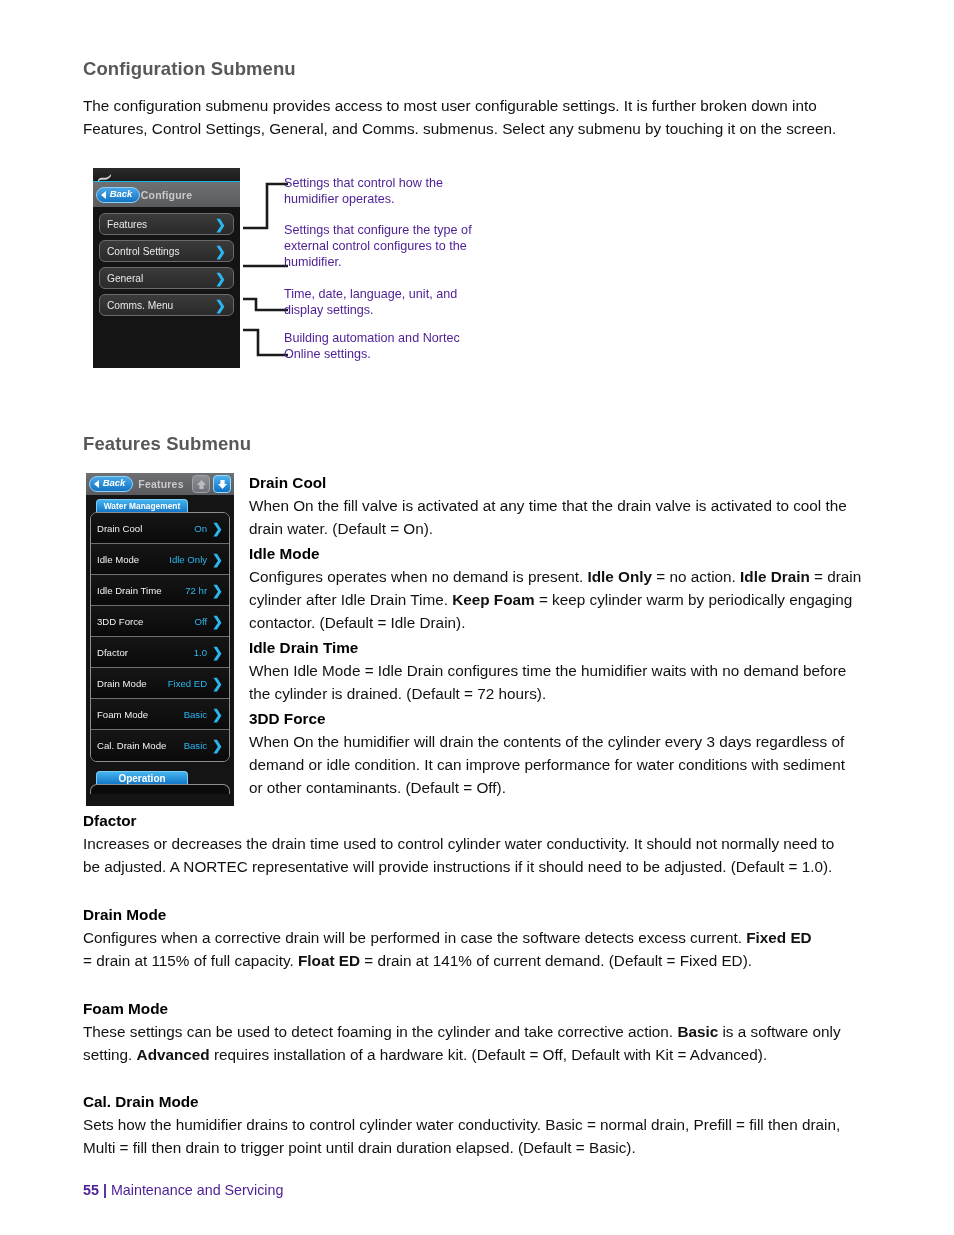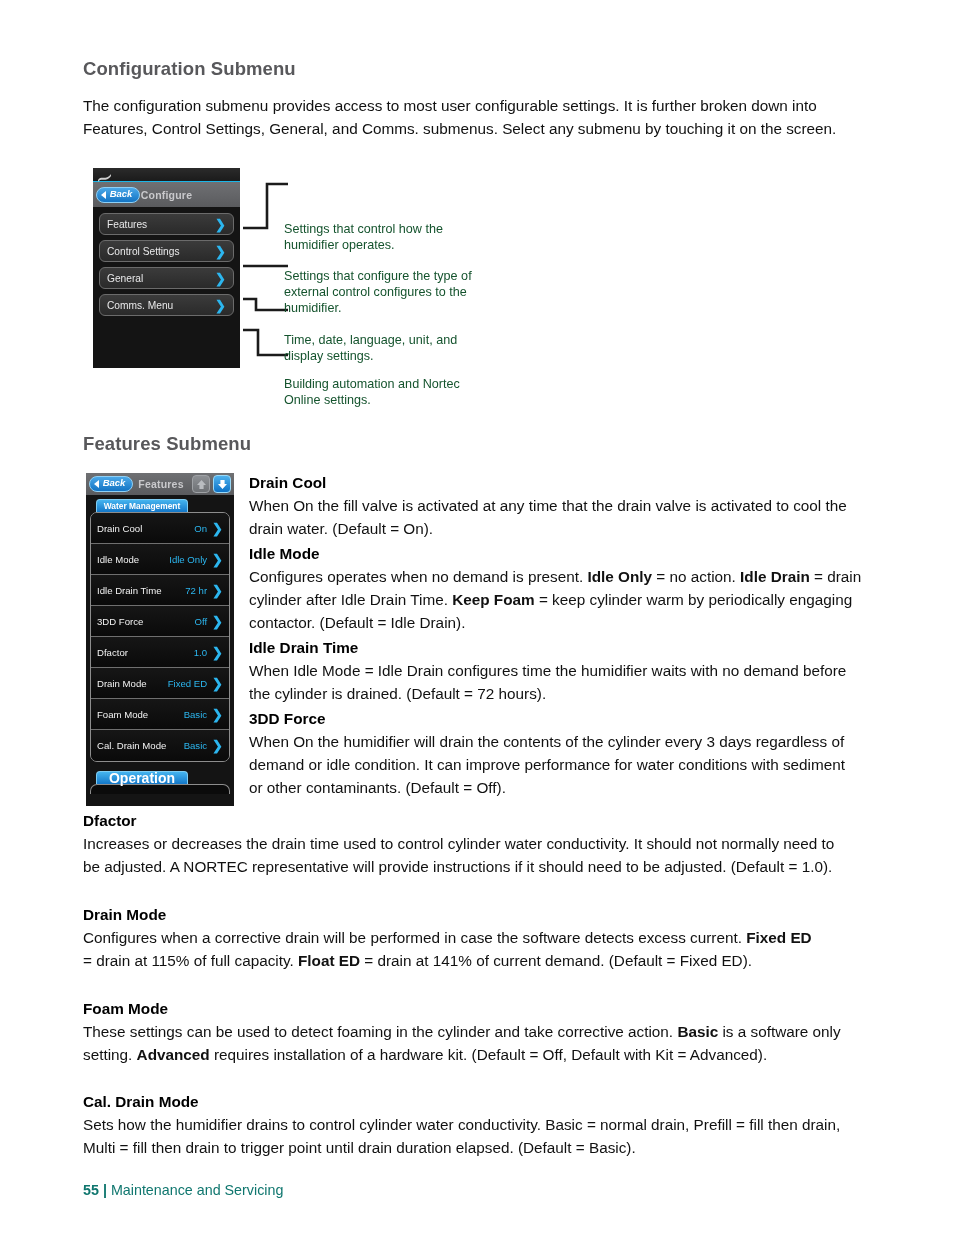--- a/index.html
+++ b/index.html
@@ -46,21 +46,21 @@
     font-weight: bold;
     color: #000;
     text-align: center;
     width: 100%;
   }
   .footer {
     position: absolute;
     left: 83px;
     top: 1182px;
     font-size: 14.3px;
-    color: #0f766e;
+    color: #4c1d95;
   }
   .footer .pg { font-weight: bold; }
 
   
   .device {
     position: absolute;
     background: #141414;
     overflow: hidden;
   }
   .dev-topbar {
@@ -206,43 +206,42 @@
   }
   .feat-section {
     margin: 9px 4px 0 10px;
     height: 13px;
     width: 92px;
     border-radius: 4px 4px 0 0;
     background: linear-gradient(#45b4ef, #1377c8);
     border: 1px solid #7fcdf3;
     border-bottom: none;
     color: #ffffff;
-    font-size: 14px;
+    font-size: 10px;
     font-weight: bold;
     display: flex;
     align-items: center;
     justify-content: center;
   }
   .feat-stub {
     margin: 0 4px;
     height: 10px;
     border: 1px solid #8d8d8d;
     border-bottom: none;
     border-radius: 7px 7px 0 0;
     background: #0b0b0b;
   }
 
   
   .callout {
     position: absolute;
     font-size: 12.6px;
     line-height: 16.2px;
-    color: #14532d;
+    color: #4c1d95;
     font-family: "Liberation Sans", sans-serif;
-    margin-top: 46px;
   }
   .leader { position: absolute; }
   .leader svg { display: block; }
 </style>
 </head>
 <body>
 
 <div class="page">
 
   <h2 class="section-title" style="left:83px; top:58px;">Configuration Submenu</h2>

